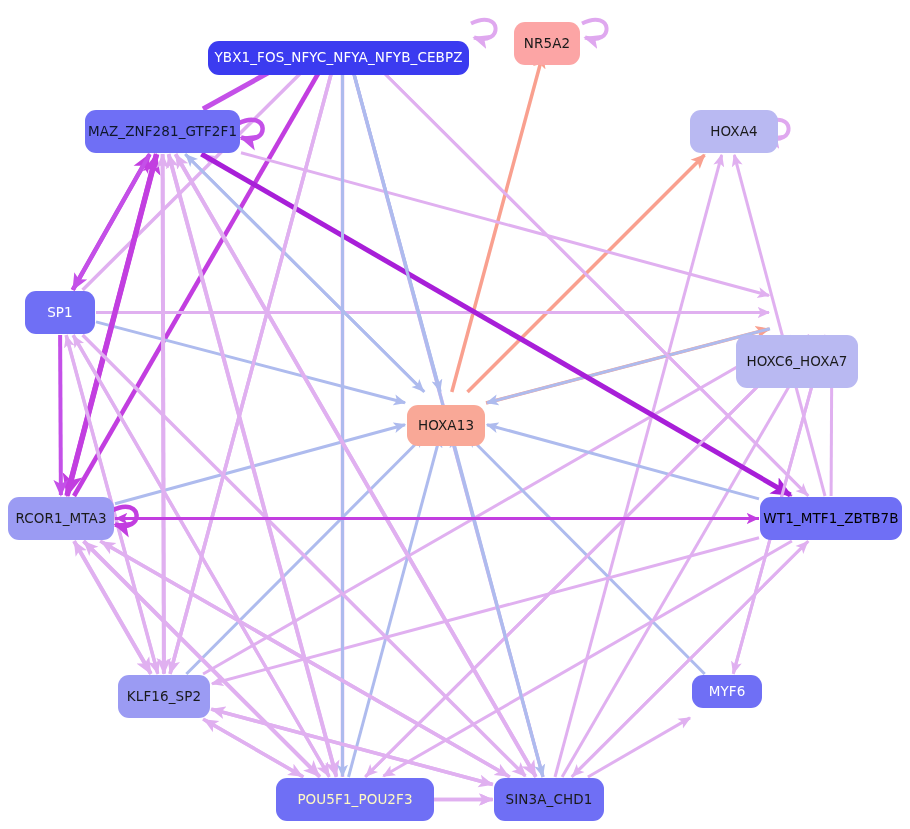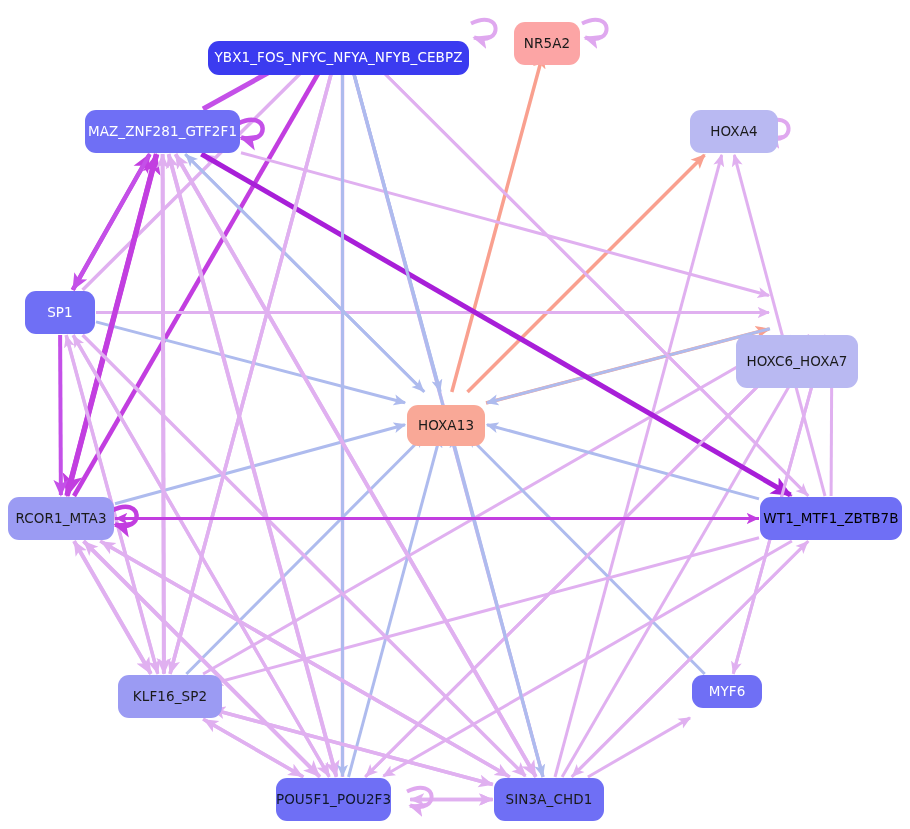--- a/index.html
+++ b/index.html
@@ -147,25 +147,25 @@
         <path d="M 582 23.5 C 613.5 7.75, 615 46.75, 585 37.5" fill="none" stroke="#dfa8ef" stroke-width="4" marker-end="url(#ah6)"></path>
         <path d="M 238 123.5 C 269.5 107.75, 271 146.75, 241 137.5" fill="none" stroke="#c450e8" stroke-width="4.5" marker-end="url(#ah0)"></path>
         <path d="M 764 123.5 C 795.5 107.75, 797 146.75, 767 137.5" fill="none" stroke="#dfa8ef" stroke-width="4" marker-end="url(#ah6)"></path>
         <path d="M 112 510.5 C 143.5 494.75, 145 533.75, 115 524.5" fill="none" stroke="#c23ee0" stroke-width="4.5" marker-end="url(#ah2)"></path>
         <path d="M 407 791.5 C 438.5 775.75, 440 814.75, 410 805.5" fill="none" stroke="#dfa8ef" stroke-width="4" marker-end="url(#ah6)"></path>
       </g>
   </svg>
   <div id="nodes-layer">
       <div class="node" style="left: 208px; top: 10px; width: 261px; height: 34px; background: rgb(59, 59, 240); color: rgb(255, 255, 255); margin-top: 31px;">YBX1_FOS_NFYC_NFYA_NFYB_CEBPZ</div>
       <div class="node" style="left: 514px; top: 22px; width: 66px; height: 43px; background: #fca5a5; color: rgb(26, 26, 26);">NR5A2</div>
-      <div class="node" style="left: 85px; top: 110px; width: 155px; height: 43px; background: rgb(111, 111, 245); color: #ffffff;">MAZ_ZNF281_GTF2F1</div>
+      <div class="node" style="left: 85px; top: 110px; width: 155px; height: 43px; background: rgb(111, 111, 245); color: #0f172a;">MAZ_ZNF281_GTF2F1</div>
       <div class="node" style="left: 690px; top: 110px; width: 88px; height: 43px; background: rgb(185, 185, 242); color: rgb(26, 26, 26);">HOXA4</div>
       <div class="node" style="left: 25px; top: 291px; width: 70px; height: 43px; background: rgb(111, 111, 245); color: rgb(255, 255, 255);">SP1</div>
       <div class="node" style="left: 736px; top: 291px; width: 122px; height: 53px; background: rgb(185, 185, 242); color: rgb(26, 26, 26); margin-top: 44px;">HOXC6_HOXA7</div>
       <div class="node" style="left: 407px; top: 393px; width: 78px; height: 41px; background: rgb(249, 168, 151); color: rgb(26, 26, 26); margin-top: 12px;">HOXA13</div>
       <div class="node" style="left: 8px; top: 497px; width: 106px; height: 43px; background: rgb(155, 155, 243); color: rgb(26, 26, 26);">RCOR1_MTA3</div>
       <div class="node" style="left: 760px; top: 497px; width: 142px; height: 43px; background: rgb(111, 111, 245); color: #000000;">WT1_MTF1_ZBTB7B</div>
-      <div class="node" style="left: 118px; top: 675px; width: 104px; height: 43px; background: rgb(155, 155, 243); color: rgb(26, 26, 26); text-align: center;">KLF16_SP2</div>
+      <div class="node" style="left: 118px; top: 675px; width: 92px; height: 43px; background: rgb(155, 155, 243); color: rgb(26, 26, 26); text-align: center;">KLF16_SP2</div>
       <div class="node" style="left: 692px; top: 675px; width: 70px; height: 33px; background: rgb(111, 111, 245); color: rgb(255, 255, 255);">MYF6</div>
-      <div class="node" style="left: 276px; top: 778px; width: 115px; height: 43px; background: rgb(111, 111, 245); color: #0f172a;">POU5F1_POU2F3</div>
+      <div class="node" style="left: 276px; top: 778px; width: 158px; height: 43px; background: rgb(111, 111, 245); color: #fef9c3;">POU5F1_POU2F3</div>
       <div class="node" style="left: 494px; top: 778px; width: 110px; height: 43px; background: rgb(111, 111, 245); color: rgb(26, 26, 26);">SIN3A_CHD1</div>
     </div>
 </div>
 
 </body></html>

